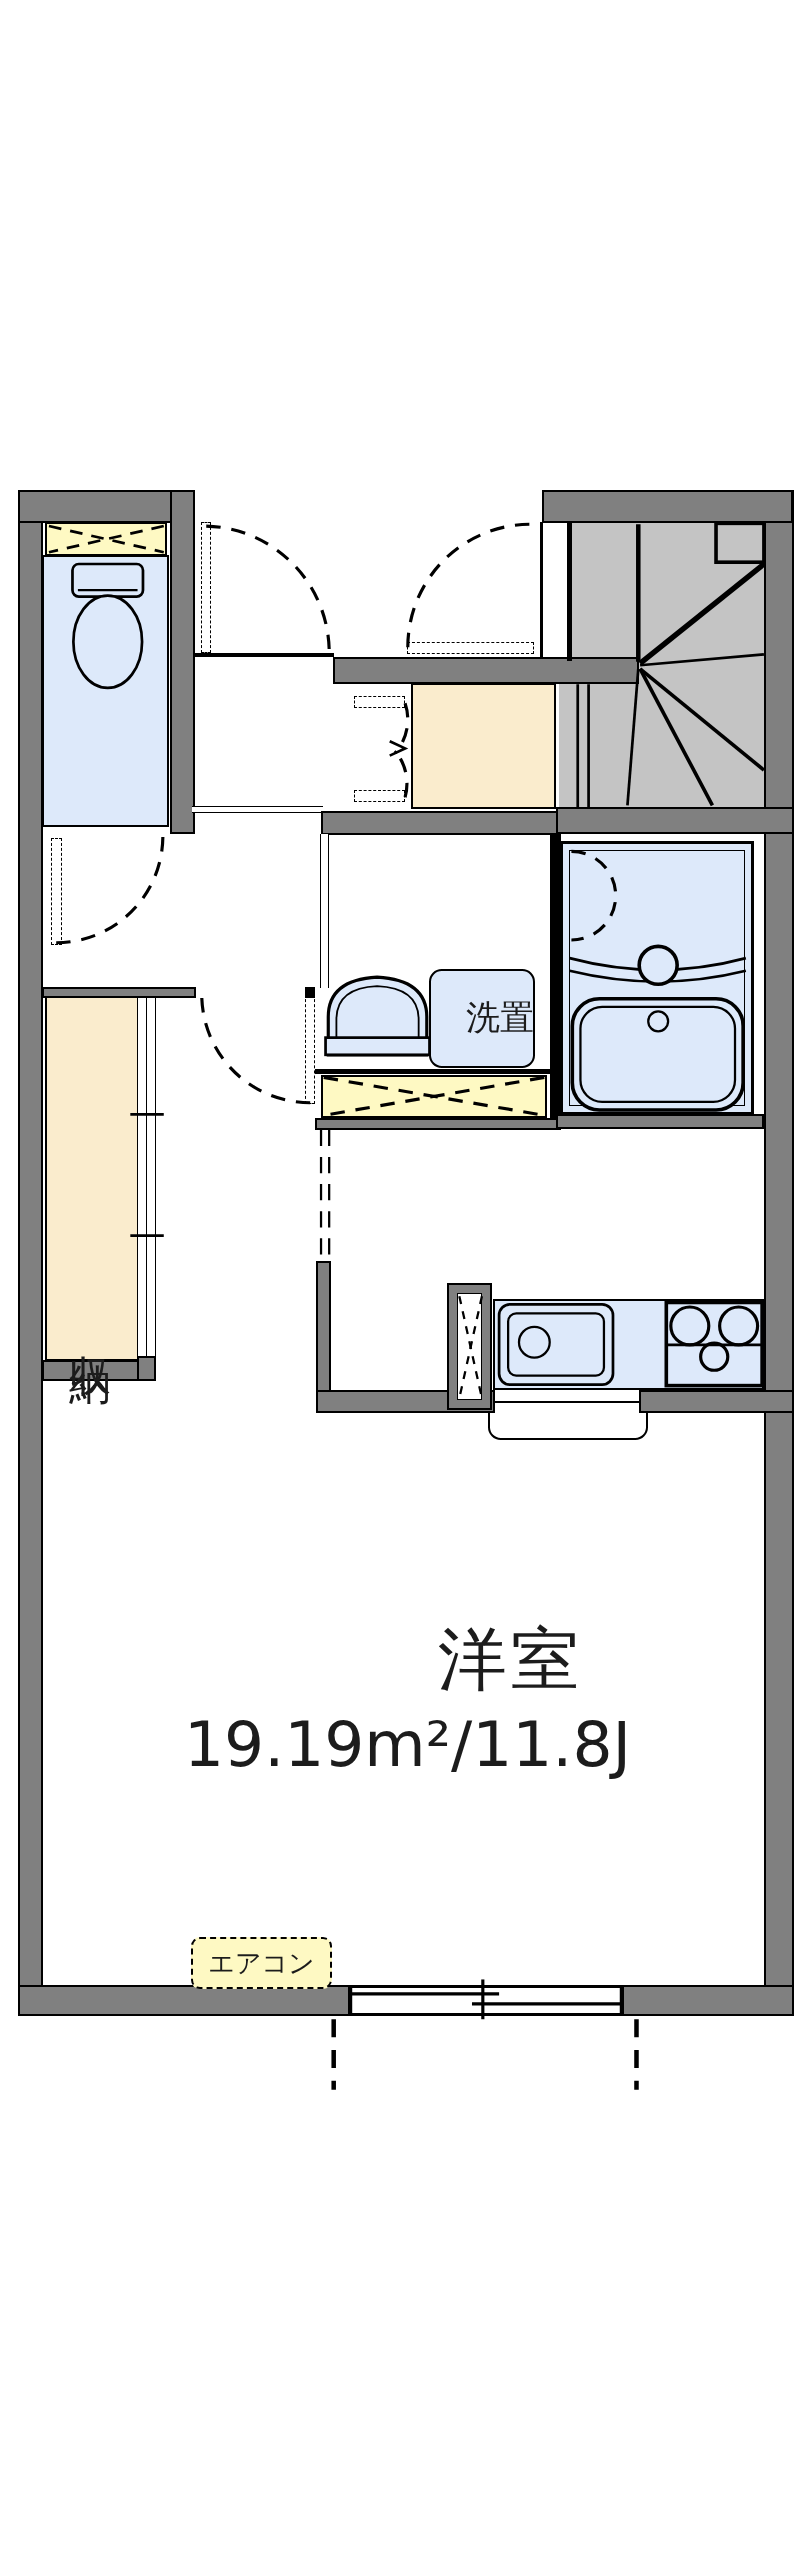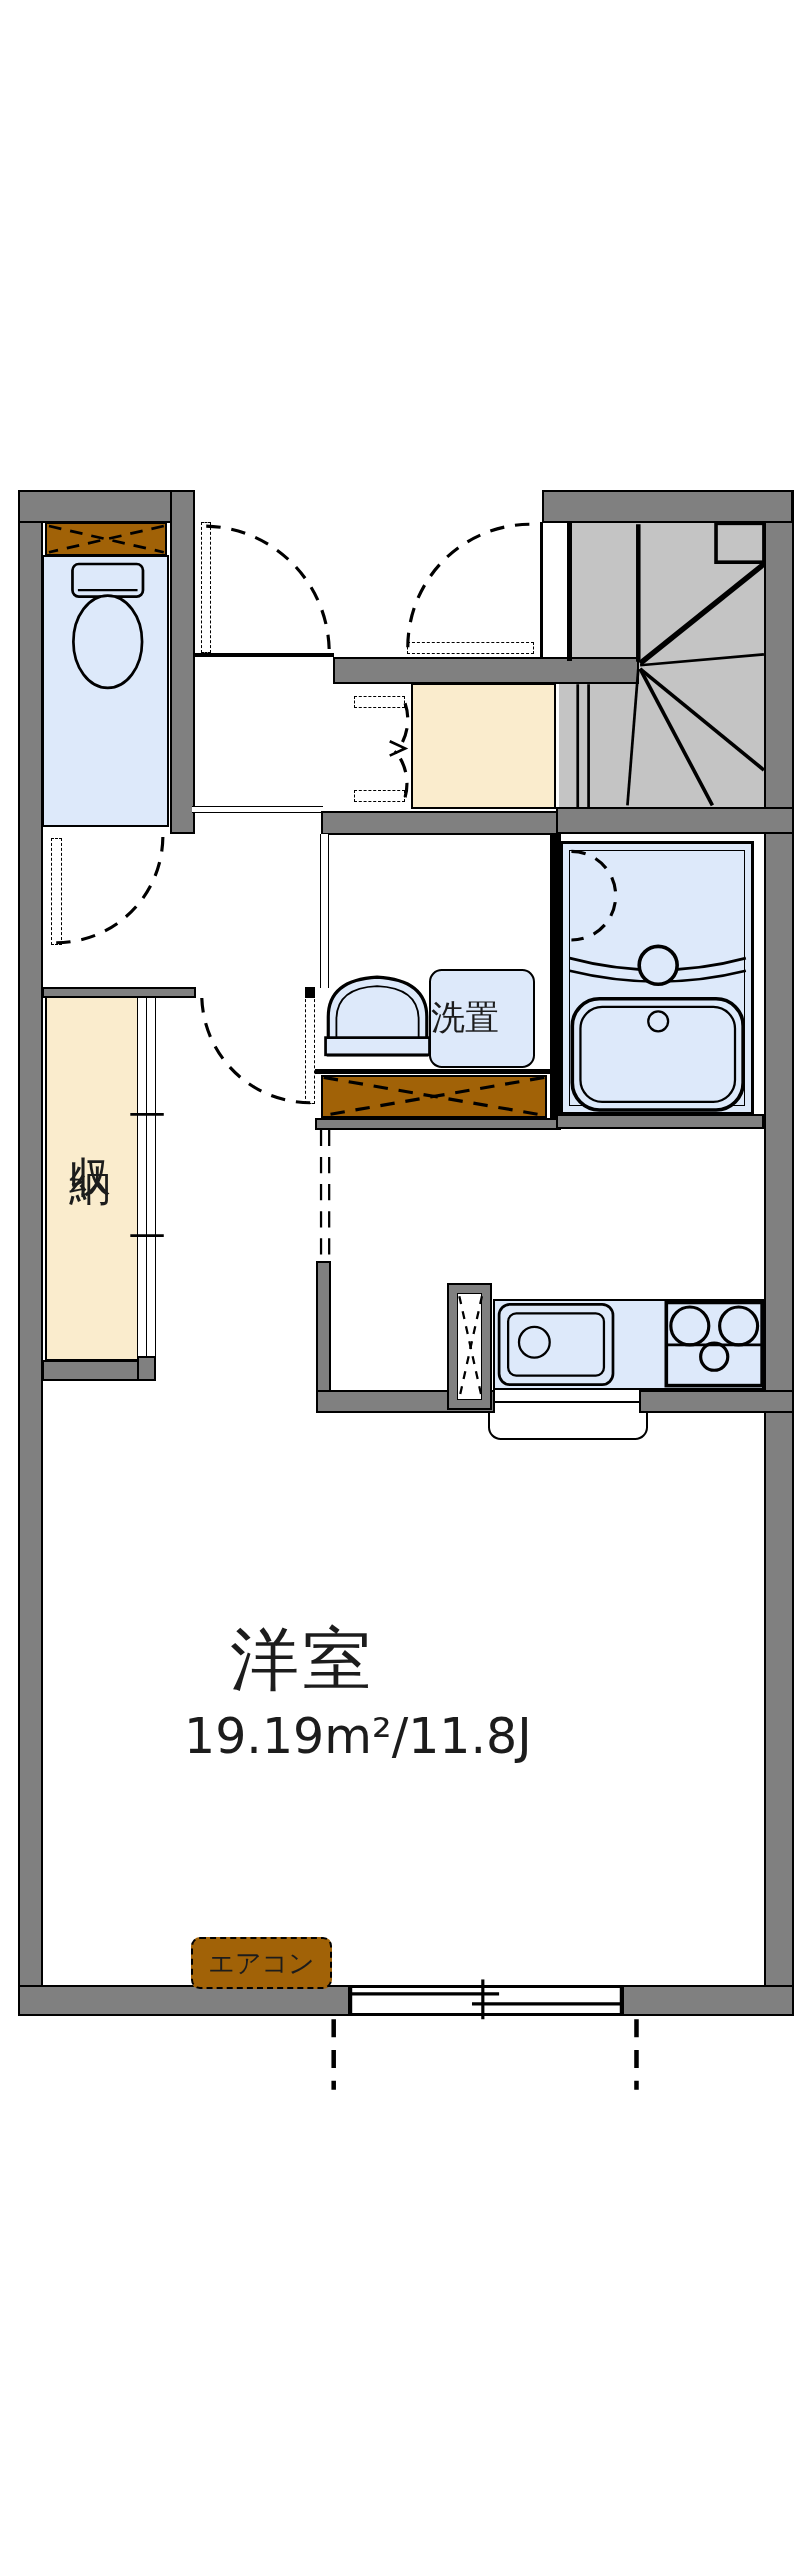--- a/index.html
+++ b/index.html
@@ -8,27 +8,27 @@
   }
   html,body{margin:0;padding:0;background:#ffffff;}
   body{width:812px;height:2576px;position:relative;overflow:hidden;
        font-family:"DejaVu Sans","Liberation Sans",sans-serif;color:var(--text);}
   .abs{position:absolute;box-sizing:border-box;}
   .wall{background:var(--wall);border:2.7px solid var(--line);}
   .blk{background:var(--line);}
   .floor-blue{background:var(--blue);border:2.7px solid var(--line);}
   .floor-cream{background:var(--cream);border:2.7px solid var(--line);}
   .stairbg{background:var(--stair);}
-  .dashedbox{border:2.7px dashed var(--line);background:#a16207;}
+  .dashedbox{border:2.7px dashed var(--line);background:#fef9c3;}
   .thinline{background:#fff;border-left:1.8px solid var(--line);border-right:1.8px solid var(--line);}
   .hthin{background:#fff;border-top:1.8px solid var(--line);border-bottom:1.8px solid var(--line);}
   .door-leaf{border:1.8px dashed var(--line);background:transparent;}
-  .lbl{position:absolute;text-align:left;line-height:1.1;}
+  .lbl{position:absolute;text-align:right;line-height:1.1;}
   #room-name{left:230px;top:1623px;width:353px;font-size:69px;letter-spacing:3.6px;font-family:Liberation Serif, serif;}
-  #room-area{left:184px;top:1710px;width:443px;font-size:49px;}
+  #room-area{left:184px;top:1710px;width:443px;font-size:63px;}
   #storage-label{left:63px;top:1123px;width:54px;font-size:42px;
     writing-mode:vertical-rl;text-orientation:upright;letter-spacing:9px;line-height:54px;height:217px;}
   #washer-label{left:431px;top:999px;width:103px;font-size:34px;}
   #aircon-label{left:191px;top:1937px;width:137px;height:48px;border-radius:9px;
     font-size:26px;display:flex;align-items:center;justify-content:center;}
   svg.overlay{position:absolute;left:0;top:0;}
 </style>
 </head>
 <body>
 

